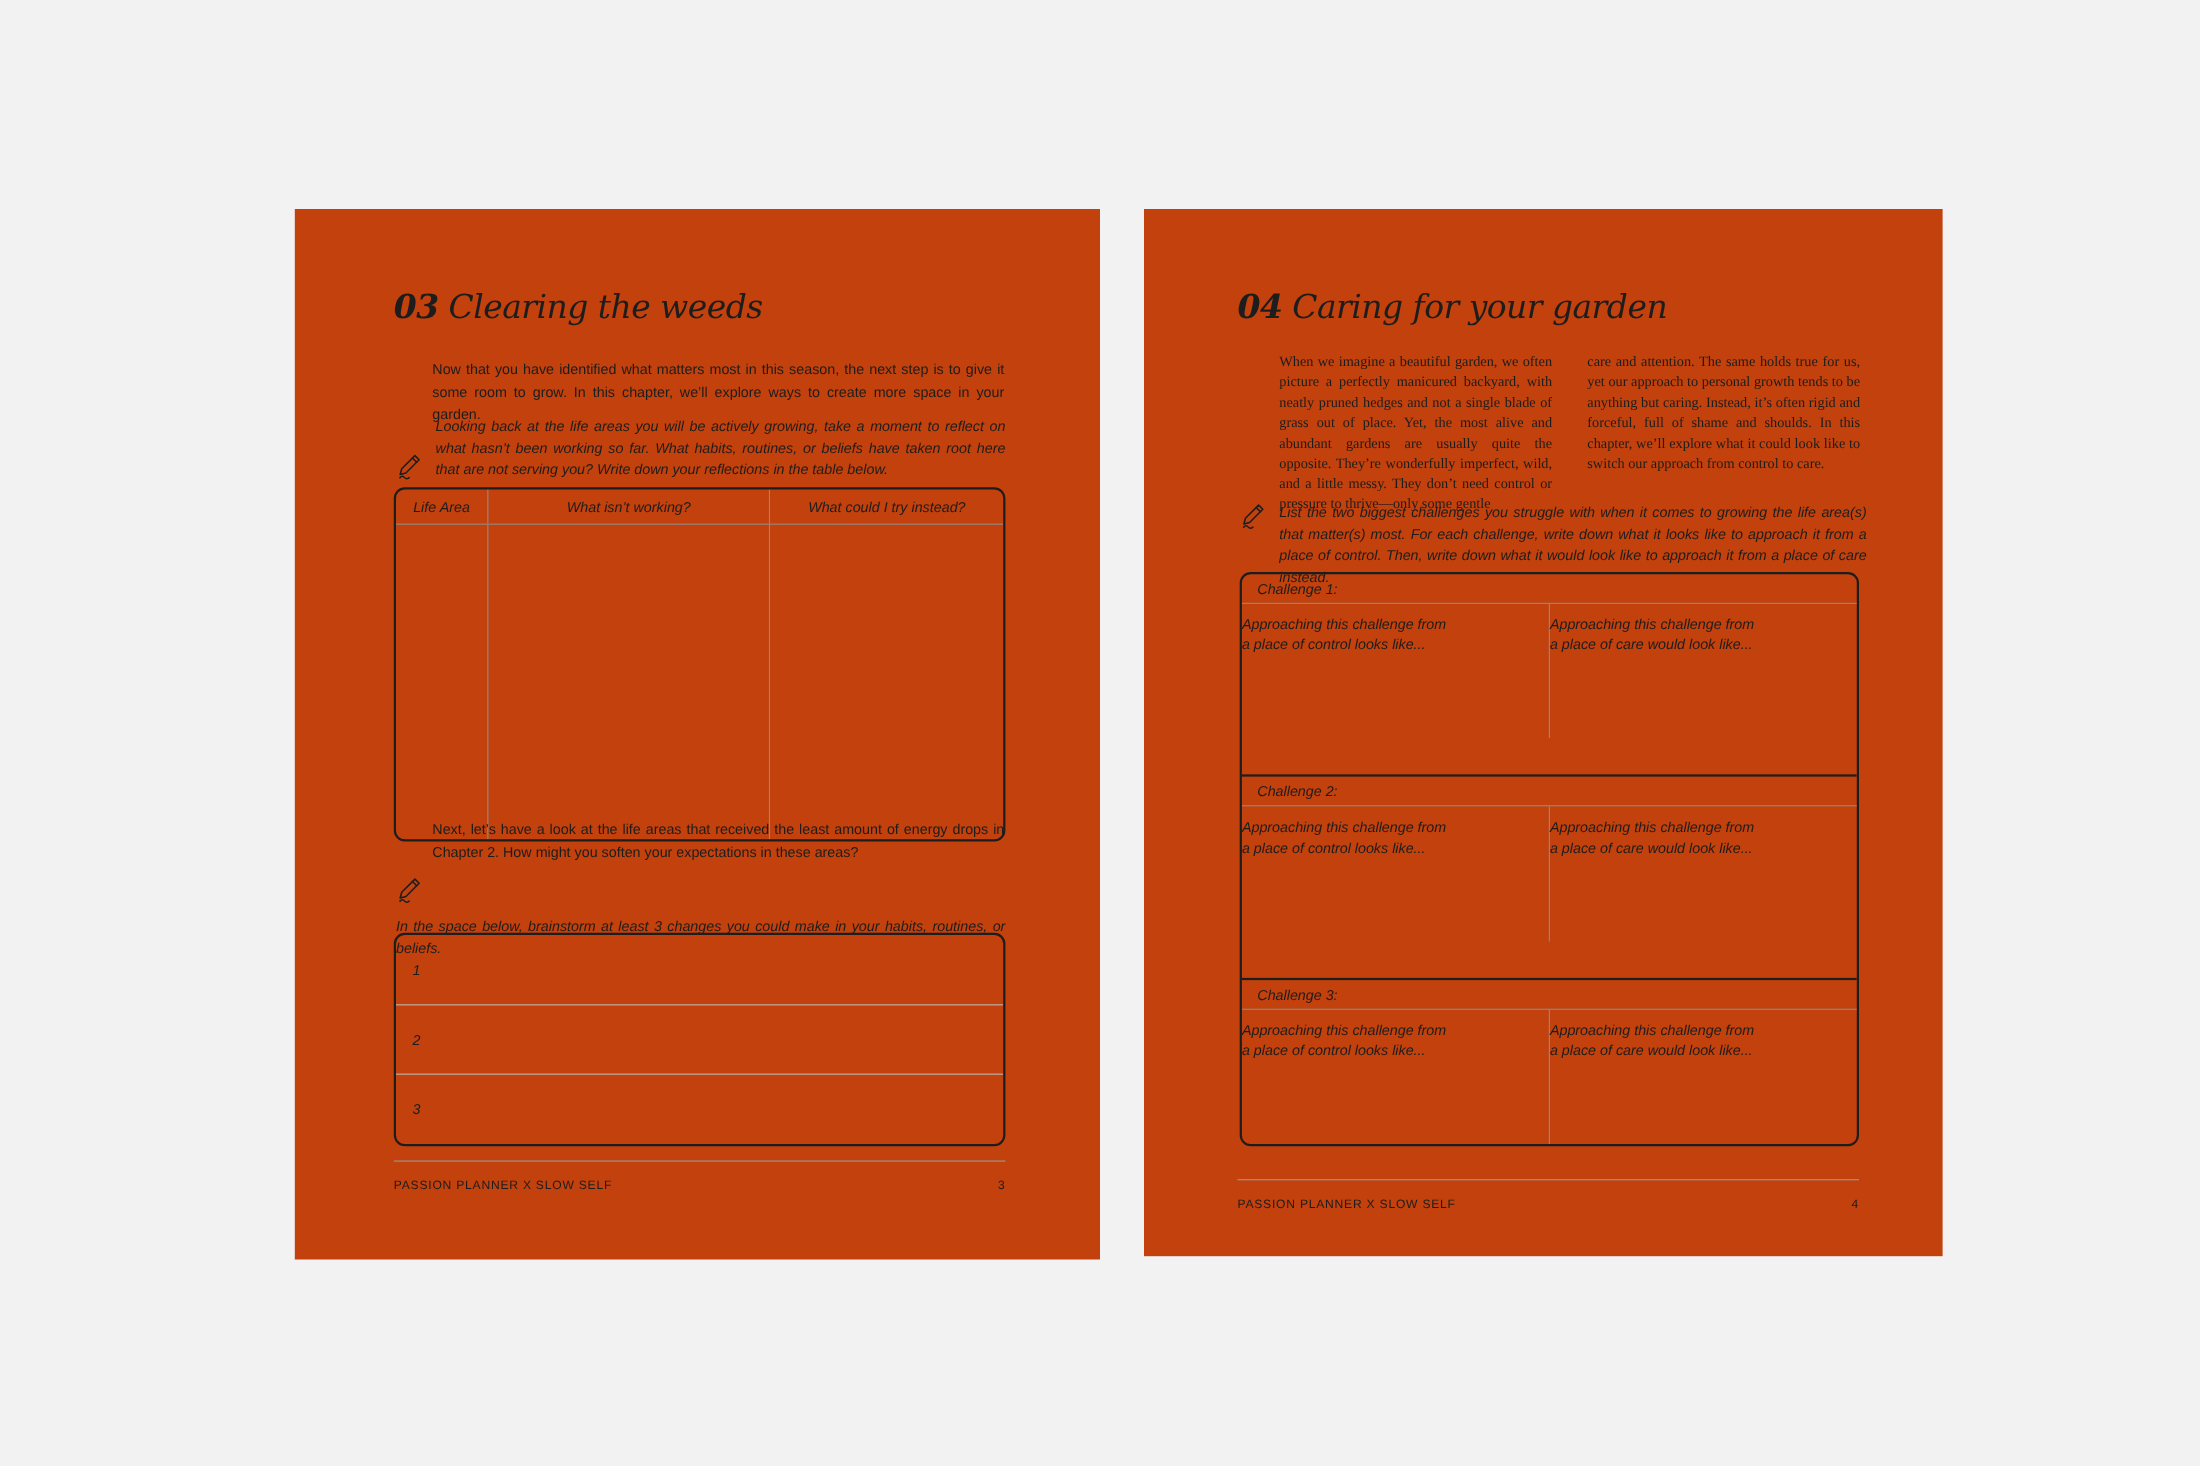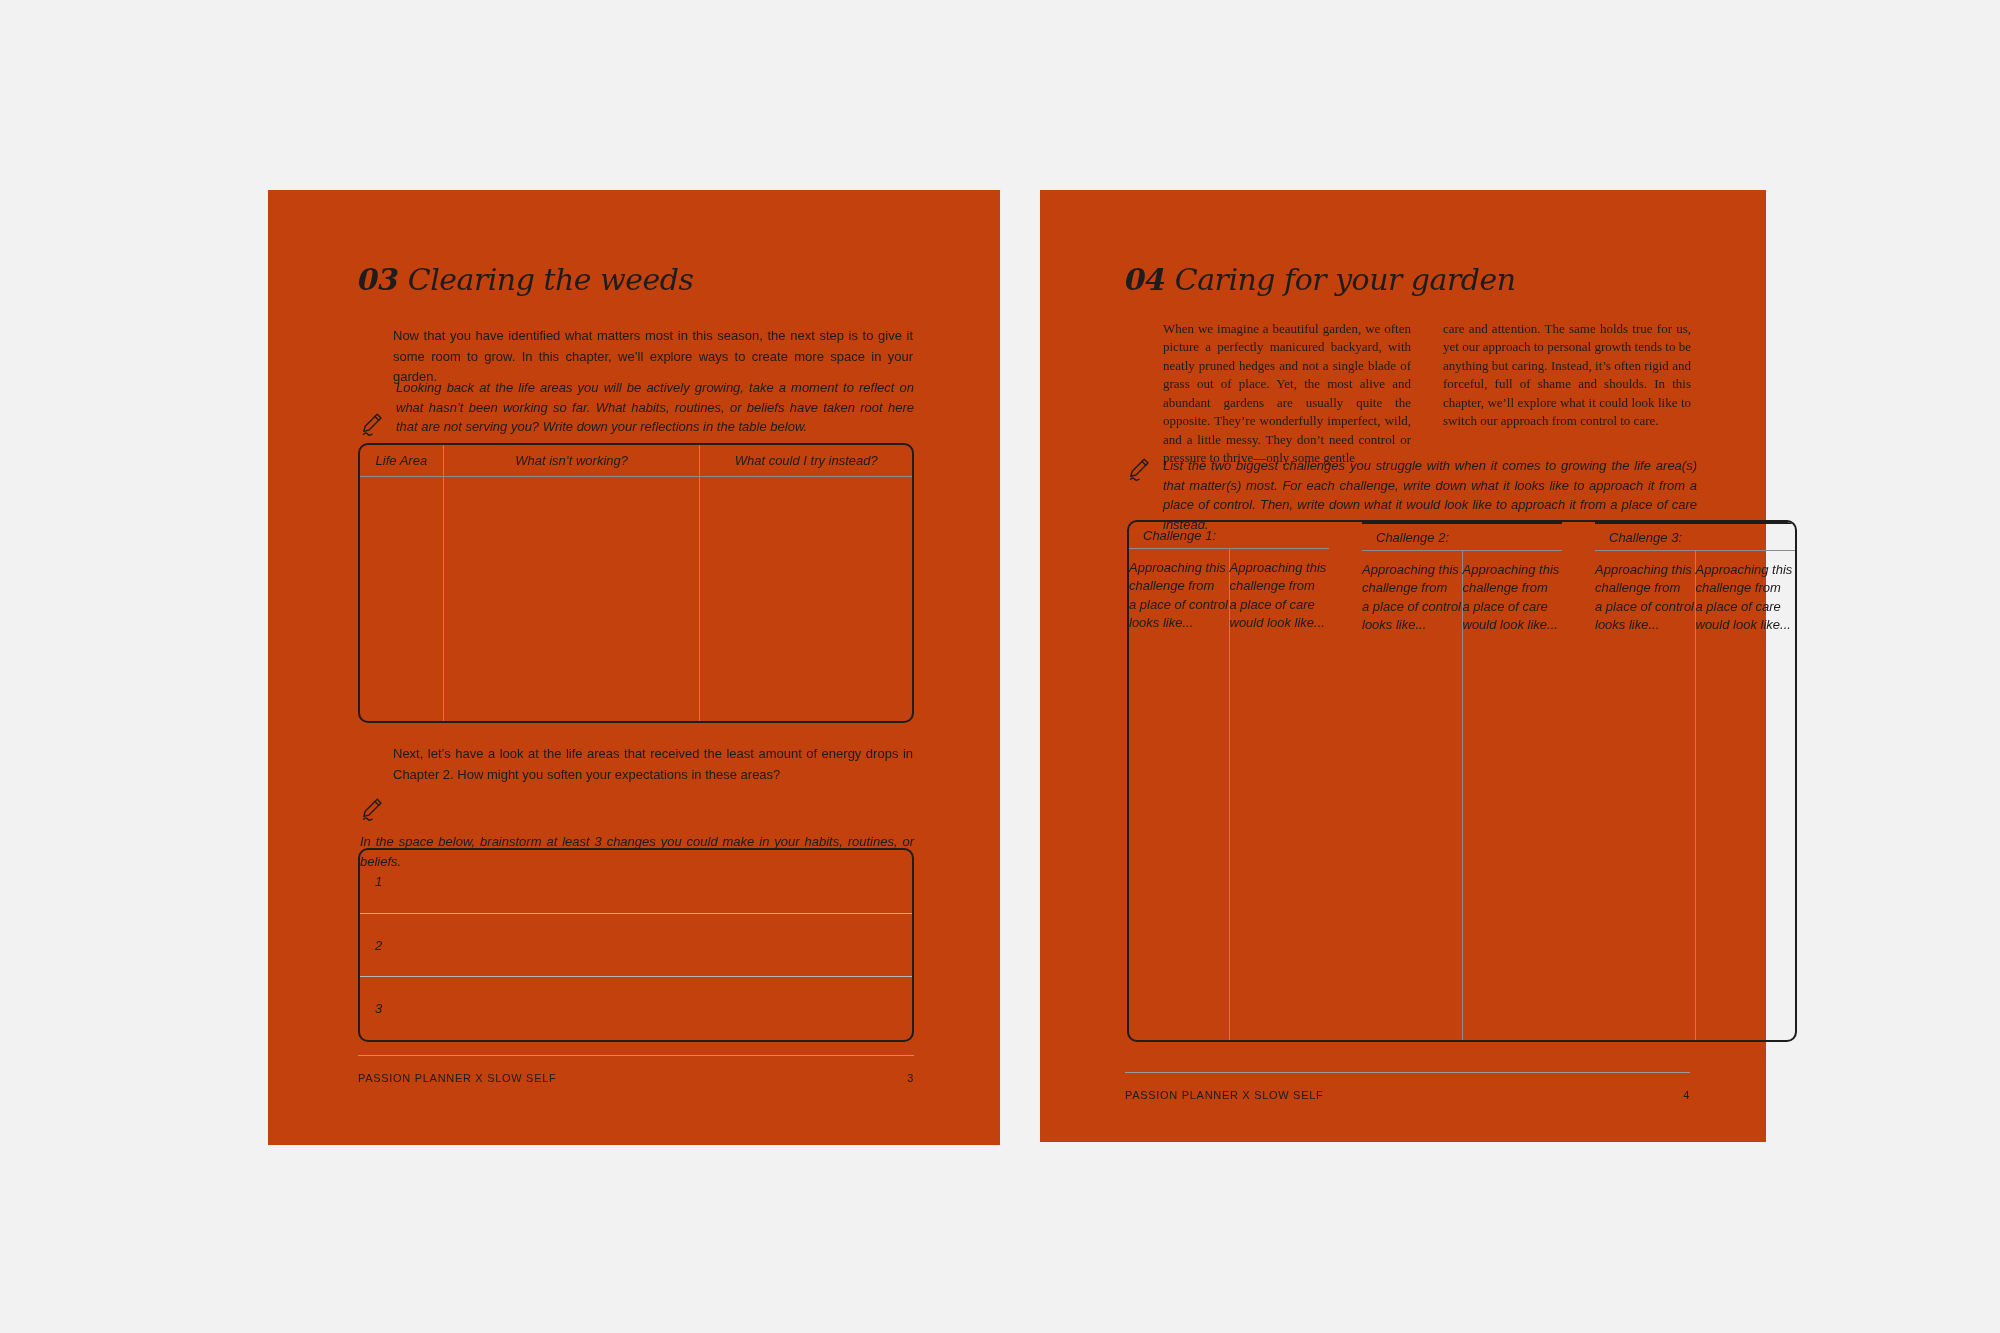--- a/index.html
+++ b/index.html
@@ -34,21 +34,21 @@
     position:absolute; display:flex; gap:10px;
   }
   .prompt .ptext {
     font-size:13px; font-style:italic; line-height:1.5; text-align:justify; flex:1;
   }
   .pencil { flex:0 0 26px; width:26px; height:26px; }
   .pencil svg { display:block; }
 
   
   .ltable {
-    position:absolute; left:90px; top:253px; width:556px; height:280px;
+    position:absolute; left:90px; top:253px; width:556px; height:322px;
     border:2px solid #1d1d1d; border-radius:10px;
     display:flex; box-sizing:border-box; overflow:hidden;
   }
   .lcol { box-sizing:border-box; }
   .lcol + .lcol { border-left:1px solid #8c8c8c; }
   .lcol-1 { width:15%; }
   .lcol-2 { width:46.5%; }
   .lcol-3 { width:38.5%; }
   .lhead {
     height:32px; box-sizing:border-box; border-bottom:1px solid #8c8c8c;
@@ -70,23 +70,23 @@
 
   
   .cols {
     position:absolute; left:123px; top:130px; width:528px;
     display:flex; gap:32px;
   }
   .cols .col { flex:1; font-size:13px; line-height:1.42; text-align:justify;font-family:Liberation Serif, serif; }
 
   
   .chbox {
-    position:absolute; left:87px; top:330px; width:670px; height:522px;
+    position:absolute; left:87px; top:330px; width:563px; height:522px;
     border:2px solid #1d1d1d; border-radius:10px;
-    display:flex; flex-direction:row; box-sizing:border-box; overflow:hidden;gap:33px;
+    display:flex; flex-direction:column; box-sizing:border-box; overflow:hidden;gap:33px;
   }
   .chsec { flex:1; display:flex; flex-direction:column; }
   .chsec + .chsec { border-top:2px solid #1d1d1d; }
   .chhead {
     padding:6px 14px 5px; font-size:13px; font-style:italic;
     border-bottom:1px solid #8c8c8c;
   }
   .chbody { flex:1; display:flex; }
   .chcell {
     flex:1; padding-top:10px; 

